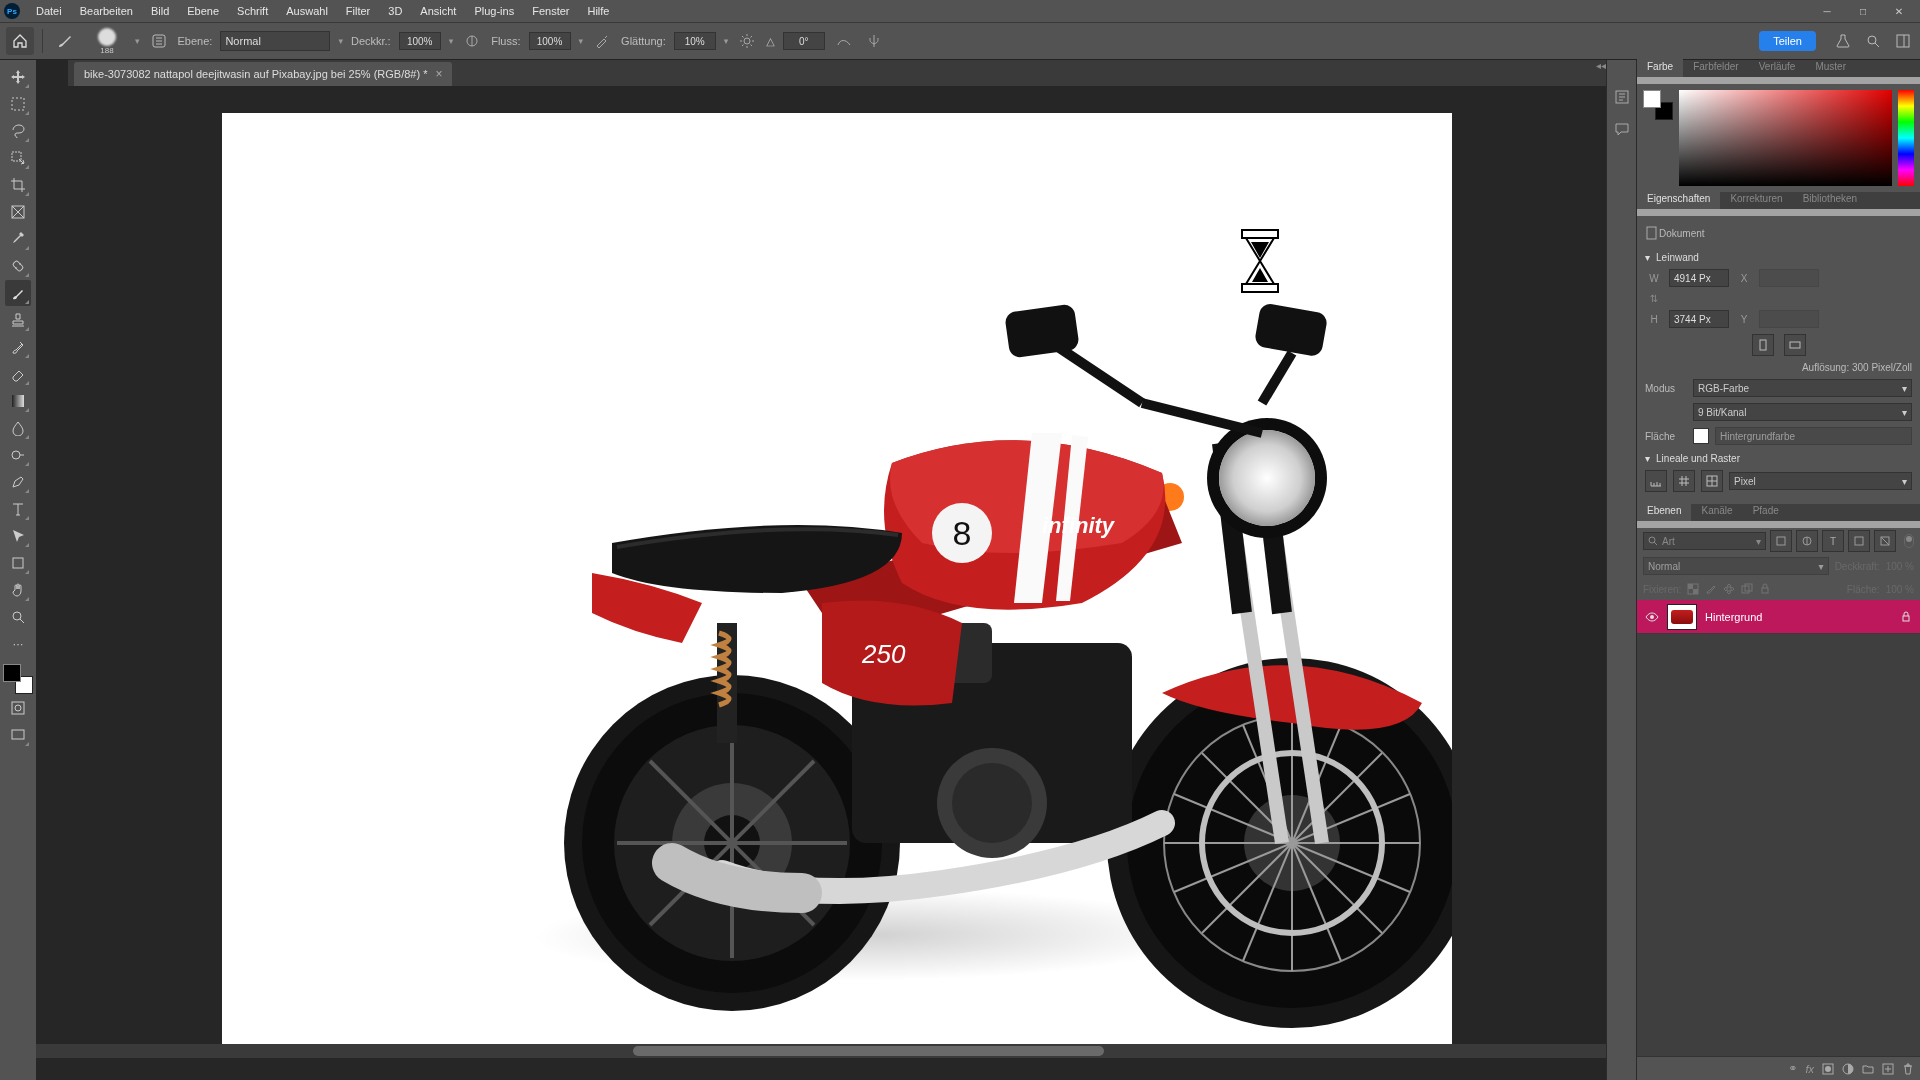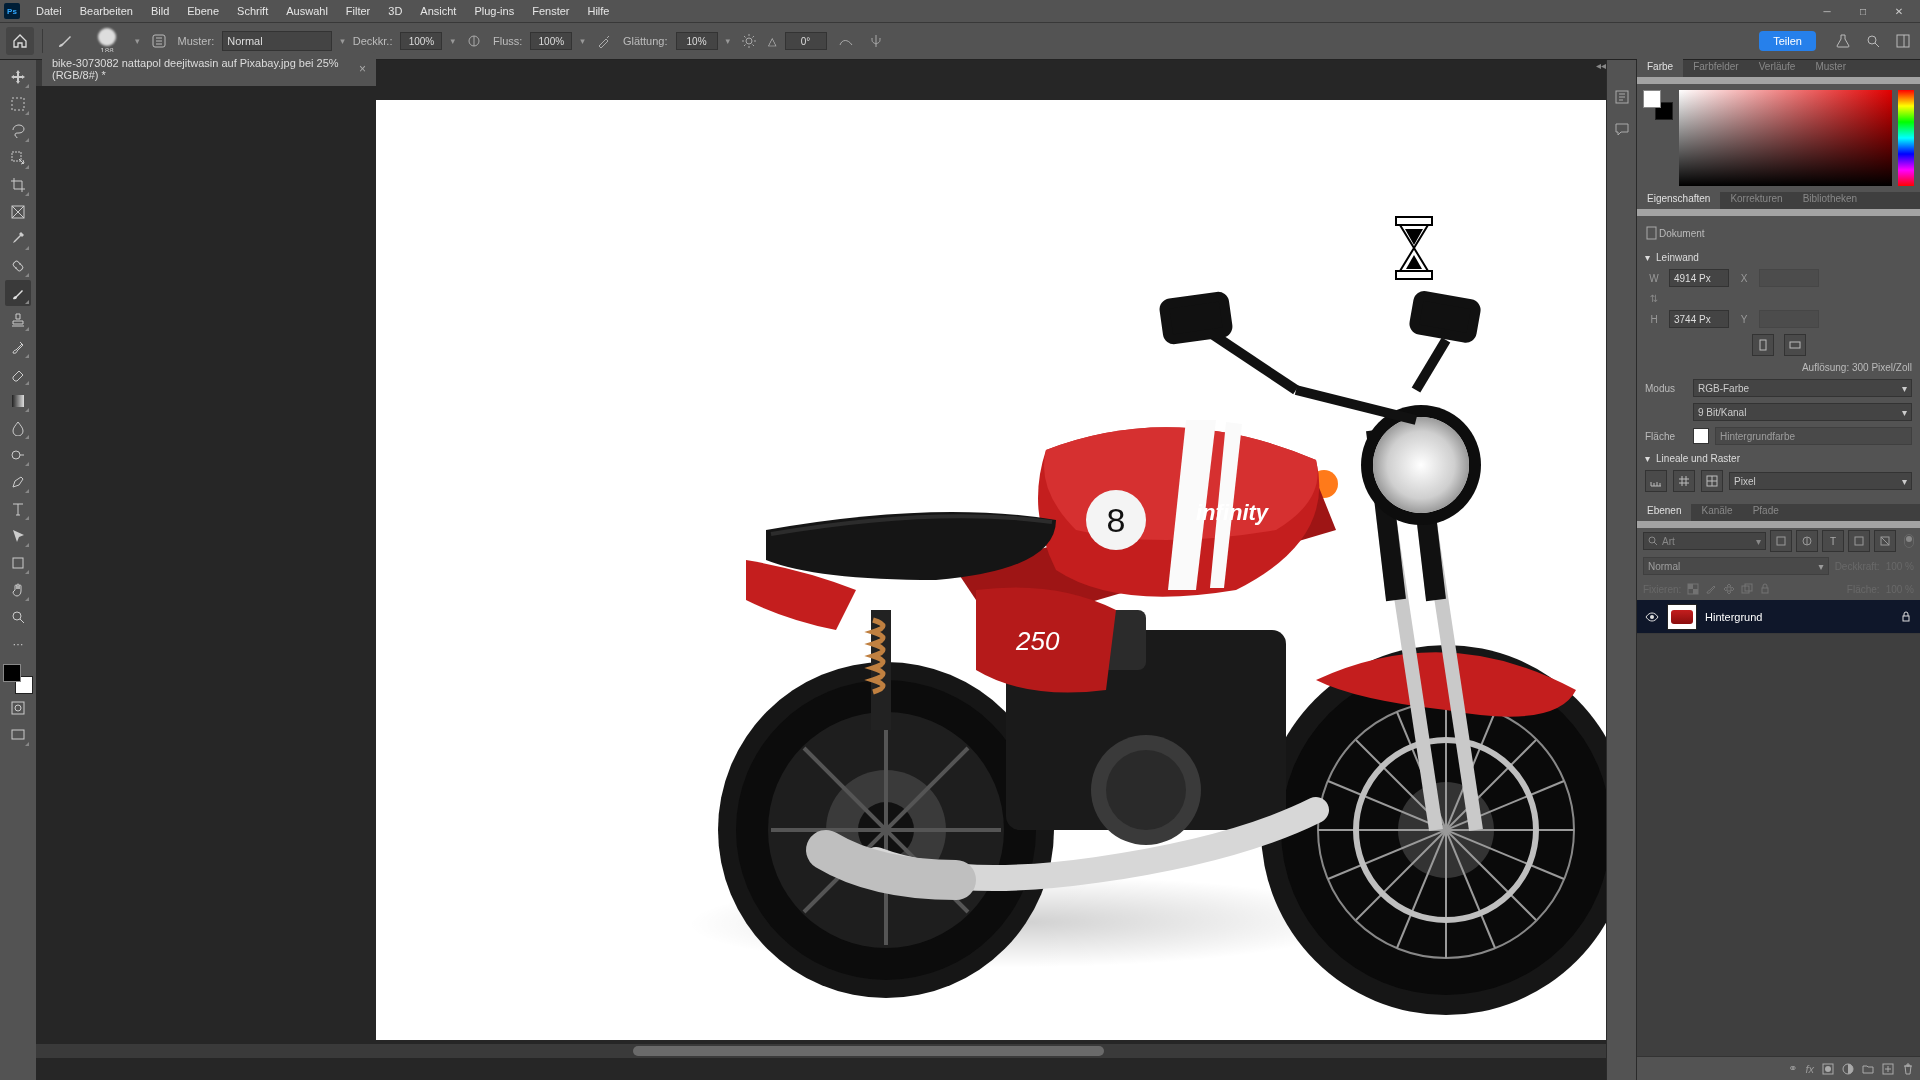--- a/index.html
+++ b/index.html
@@ -1,19 +1,19 @@
 <!DOCTYPE html>
 <html><head>
 <meta charset="utf-8">
 <style>
 * { margin: 0; padding: 0; box-sizing: border-box; font-family: -apple-system, "Segoe UI", Tahoma, sans-serif; user-select: none; }
 body { width: 1920px; height: 1080px; background: #323232; color: #c8c8c8; font-size: 11px; overflow: hidden; display: flex; flex-direction: column; }
 
 .menubar { height: 22px; background: #535353; display: flex; align-items: center; padding: 0 4px; gap: 2px; }
-.ps-logo { width: 16px; height: 16px; background: #001e36; color: #31a8ff; font-size: 8px; font-weight: bold; display: flex; align-items: center; justify-content: center; border-radius: 2px; margin-right: 6px; }
+.ps-logo { width: 16px; height: 16px; background: #001e36; color: #31a8ff; font-size: 8px; font-weight: bold; display: flex; align-items: center; justify-content: center; border-radius: 8px; margin-right: 6px; }
 .menu-item { padding: 2px 8px; color: #e6e6e6; cursor: default; }
 .window-ctrls { margin-left: auto; display: flex; gap: 2px; }
 .window-ctrls div { width: 34px; height: 14px; display: flex; align-items: center; justify-content: center; color: #ccc; font-size: 10px; }
 
 .options-bar { height: 38px; background: #535353; border-top: 1px solid #383838; border-bottom: 1px solid #222; display: flex; align-items: center; padding: 0 6px; gap: 8px; font-size: 11px; }
 .home-btn { width: 28px; height: 28px; background: #454545; border-radius: 3px; display: flex; align-items: center; justify-content: center; }
 .brush-icon { width: 28px; height: 28px; display: flex; align-items: center; justify-content: center; }
 .brush-preview { width: 40px; height: 30px; display: flex; flex-direction: column; align-items: center; justify-content: center; border: 1px solid transparent; }
 .brush-dot { width: 18px; height: 18px; background: #ddd; border-radius: 50%; filter: blur(1px); }
 .label { color: #bdbdbd; font-size: 11px; }
@@ -26,21 +26,21 @@
 .main-row { flex: 1; display: flex; min-height: 0; }
 
 .toolbar { width: 36px; background: #535353; display: flex; flex-direction: column; align-items: center; padding-top: 4px; gap: 1px; }
 .tool { width: 26px; height: 26px; display: flex; align-items: center; justify-content: center; color: #c8c8c8; border-radius: 2px; position: relative; }
 .tool.active { background: #3a3a3a; }
 .tool .corner { position: absolute; right: 2px; bottom: 2px; width: 0; height: 0; border-right: 4px solid #888; border-top: 4px solid transparent; }
 .color-swatches { margin-top: 6px; position: relative; width: 30px; height: 30px; }
 .swatch-bg { position: absolute; right: 0; bottom: 0; width: 18px; height: 18px; background: #fff; border: 1px solid #222; }
 .swatch-fg { position: absolute; left: 0; top: 0; width: 18px; height: 18px; background: #000; border: 1px solid #888; }
 
-.canvas-wrap { flex: 1; display: flex; flex-direction: row; background: #262626; position: relative; }
+.canvas-wrap { flex: 1; display: flex; flex-direction: column; background: #262626; position: relative; padding-left: 32px; }
 .tab-strip { height: 26px; background: #3a3a3a; display: flex; align-items: flex-end; padding-left: 6px; }
 .doc-tab { background: #535353; padding: 5px 10px; font-size: 11px; color: #ddd; display: flex; align-items: center; gap: 8px; border-radius: 3px 3px 0 0; }
 .doc-close { color: #aaa; font-size: 12px; }
 .canvas-area { flex: 1; position: relative; display: flex; align-items: center; justify-content: center; }
 .artboard { width: 1230px; height: 940px; background: #fff; position: relative; overflow: hidden; }
 .shadow-ellipse { position: absolute; left: 260px; top: 770px; width: 960px; height: 130px; background: radial-gradient(ellipse 50% 50% at 40% 40%, rgba(0,0,0,0.18), rgba(0,0,0,0) 70%); transform: skewX(-20deg); }
 .bike { position: absolute; left: 300px; top: 170px; width: 1000px; height: 760px; }
 .wait-cursor { position: absolute; right: 170px; top: 115px; width: 44px; height: 66px; }
 .status-bar { height: 22px; background: #535353; border-top: 1px solid #383838; display: flex; align-items: center; padding: 0 10px; gap: 14px; font-size: 10px; color: #bbb; }
 .h-scroll { position: absolute; bottom: 22px; left: 0; right: 0; height: 14px; background: #3a3a3a; }
@@ -70,21 +70,21 @@
 .small-select { flex:1; height: 18px; background: #444; border: 1px solid #333; color: #ccc; font-size: 10px; padding: 0 4px; display: flex; align-items: center; justify-content: space-between; }
 .mini-btn { width: 22px; height: 22px; border: 1px solid #333; background: #4a4a4a; display: flex; align-items: center; justify-content: center; color: #aaa; font-size: 10px; }
 
 .layers-panel { flex: 1; display: flex; flex-direction: column; }
 .layers-toolbar { height: 26px; display: flex; align-items: center; padding: 0 6px; gap: 4px; background: #535353; }
 .layers-toolbar .search { flex: 1; height: 18px; background: #444; border: 1px solid #333; display: flex; align-items: center; gap: 4px; padding: 0 4px; color: #888; font-size: 10px; }
 .mode-row { height: 24px; display: flex; align-items: center; padding: 0 6px; gap: 6px; font-size: 10px; color: #777; }
 .lock-row { height: 22px; display: flex; align-items: center; padding: 0 6px; gap: 6px; font-size: 10px; color: #777; }
 .layer-list { flex: 1; background: #3f3f3f; overflow: auto; }
 .layer { height: 34px; display: flex; align-items: center; padding: 0 8px; gap: 8px; background: #535353; border-bottom: 1px solid #3a3a3a; }
-.layer.sel { background: #0f172a; color: #fff; align-items: center; }
+.layer.sel { background: #be185d; color: #fff; align-items: center; }
 .eye { width: 14px; height: 14px; color: #ccc; }
 .thumb { width: 30px; height: 26px; background: #fff; border: 1px solid #222; display: flex; align-items: center; justify-content: center; }
 .thumb .moto { width: 22px; height: 14px; background: linear-gradient(#c41e1e,#8a0d0d); border-radius: 3px; }
 .lock { margin-left: auto; color: #ccc; font-size: 11px; }
 .layers-footer { height: 24px; background: #535353; border-top: 1px solid #333; display: flex; align-items: center; justify-content: flex-end; padding: 0 6px; gap: 8px; color: #999; font-size: 11px; }
 svg { display: block; }
 .panel-collapse-arrow { position:absolute; top:60px; right:314px; color:#888; font-size:10px; }
 </style>
 </head>
 <body>
@@ -126,21 +126,21 @@
     <div class="brush-dot"></div>
     <span style="font-size:8px">188</span>
   </div>
   <span style="font-size:9px;color:#999;">▾</span>
   <div class="opt-icon">
     <svg width="16" height="16" viewBox="0 0 16 16">
         <rect x="2" y="2" width="12" height="12" rx="2" fill="none" stroke="#bbb"></rect>
         <path d="M5 5h6M5 8h6M5 11h6" stroke="#bbb"></path>
       </svg>
   </div>
-  <span class="label">Muster:</span>
+  <span class="label">Ebene:</span>
   <div class="select">
       <span>Normal</span>
     </div>
   <span style="font-size:9px;color:#999;">▾</span>
   <span class="label">Deckkr.:</span>
   <input class="num-input" value="100%" style="">
   <span style="font-size:9px;color:#999;">▾</span>
   <div class="opt-icon">
     <svg width="16" height="16" viewBox="0 0 16 16">
         <circle cx="8" cy="8" r="5" fill="none" stroke="#aaa"></circle>

